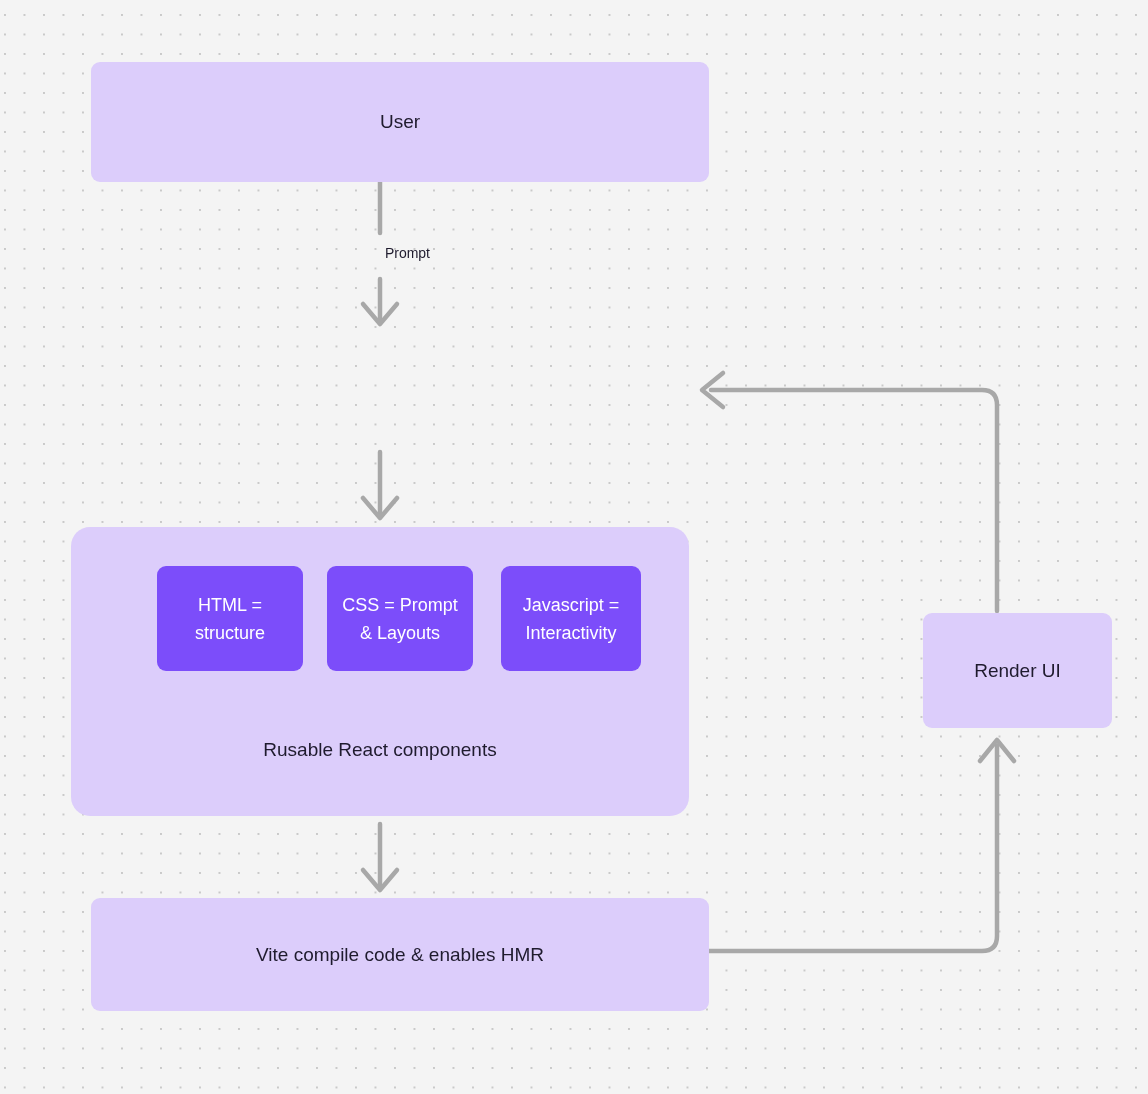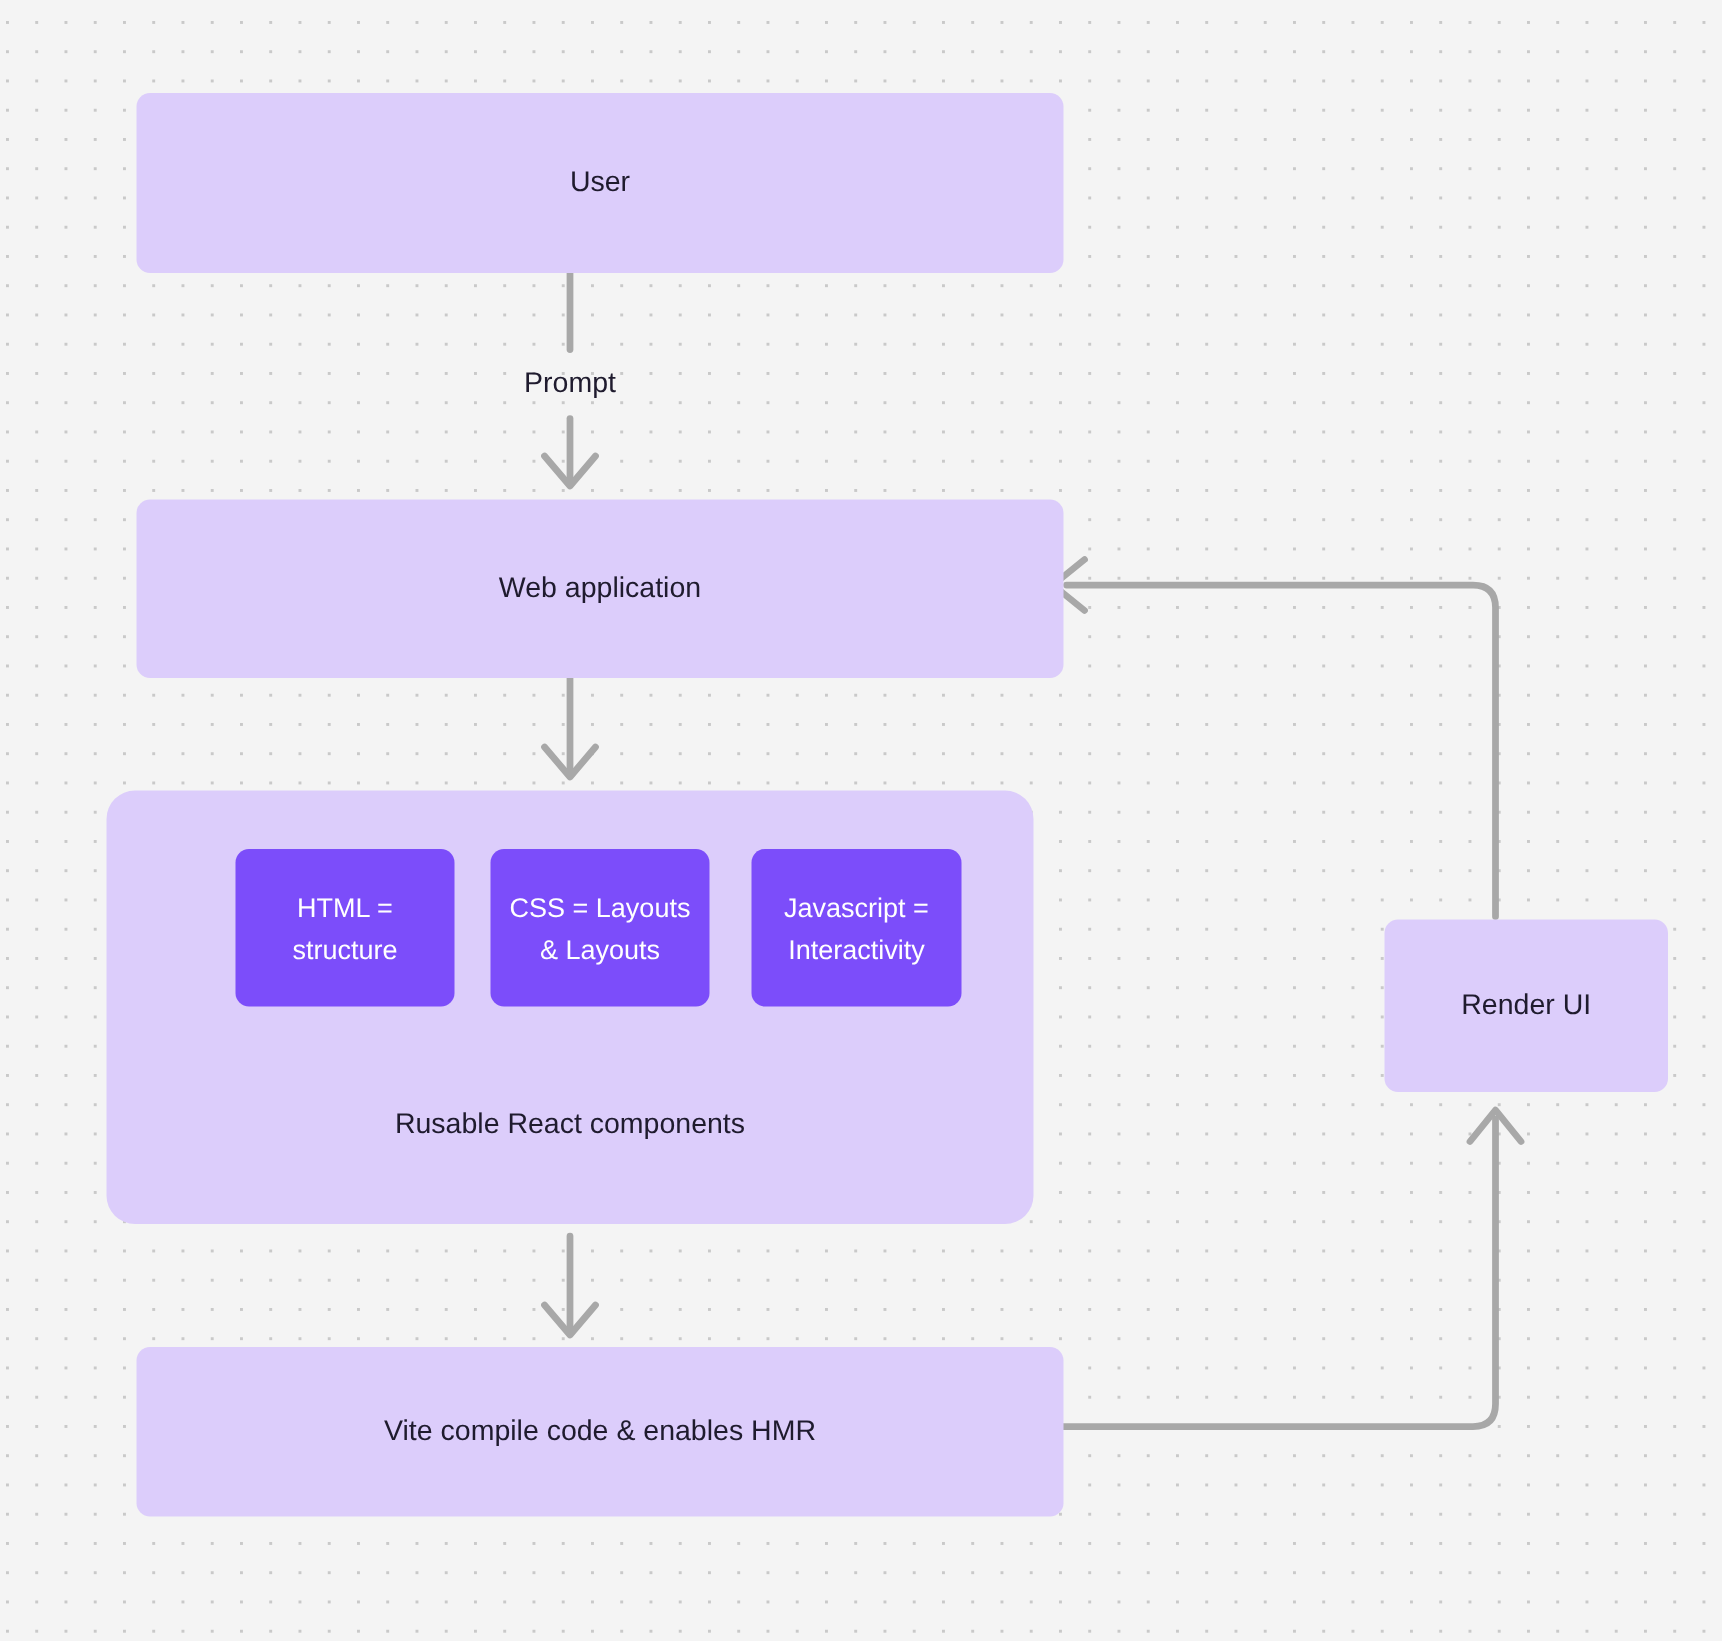--- a/index.html
+++ b/index.html
@@ -53,22 +53,22 @@
   .group-caption {
     position: absolute;
     width: 100%;
     text-align: center;
     color: #1f1b2e;
     font-size: 19px;
   }
   .edge-label {
     position: absolute;
     color: #1f1b2e;
-    font-size: 19px;
-    text-align: center;
+    font-size: 14px;
+    text-align: right;
     white-space: nowrap;
   }
   svg.edges {
     position: absolute;
     left: 0;
     top: 0;
     width: 1148px;
     height: 1094px;
     overflow: visible;
     pointer-events: none;
@@ -111,36 +111,33 @@
     <path class="edge-line" d="M 997 611 L 997 405 Q 997 390 982 390 L 711 390"></path>
     <path class="edge-head" d="M 723 373 L 702 390 L 723 407"></path>
   </svg>
 
   <div class="node node-lavender" style="left:71px; top:62px; width:618px; height:120px;">
     <span>User</span>
   </div>
 
   <div class="edge-label" style="left:330px; top:245px; width:100px;">Prompt</div>
 
-  <div class="node node-lavender" style="left:71px; top:333px; width:618px; height:119px;">
-    <span>Web application</span>
-  </div>
 
   <div class="group-box" style="left:71px; top:527px; width:618px; height:289px;">
 
     <div class="node node-purple" style="left:66px; top:39px; width:146px; height:105px;">
       <div>
         <div>HTML =</div>
         <div>structure</div>
       </div>
     </div>
 
     <div class="node node-purple" style="left:236px; top:39px; width:146px; height:105px;">
       <div>
-        <div>CSS = Layouts</div>
+        <div>CSS = Prompt</div>
         <div>&amp; Layouts</div>
       </div>
     </div>
 
     <div class="node node-purple" style="left:410px; top:39px; width:140px; height:105px;">
       <div>
         <div>Javascript =</div>
         <div>Interactivity</div>
       </div>
     </div>

